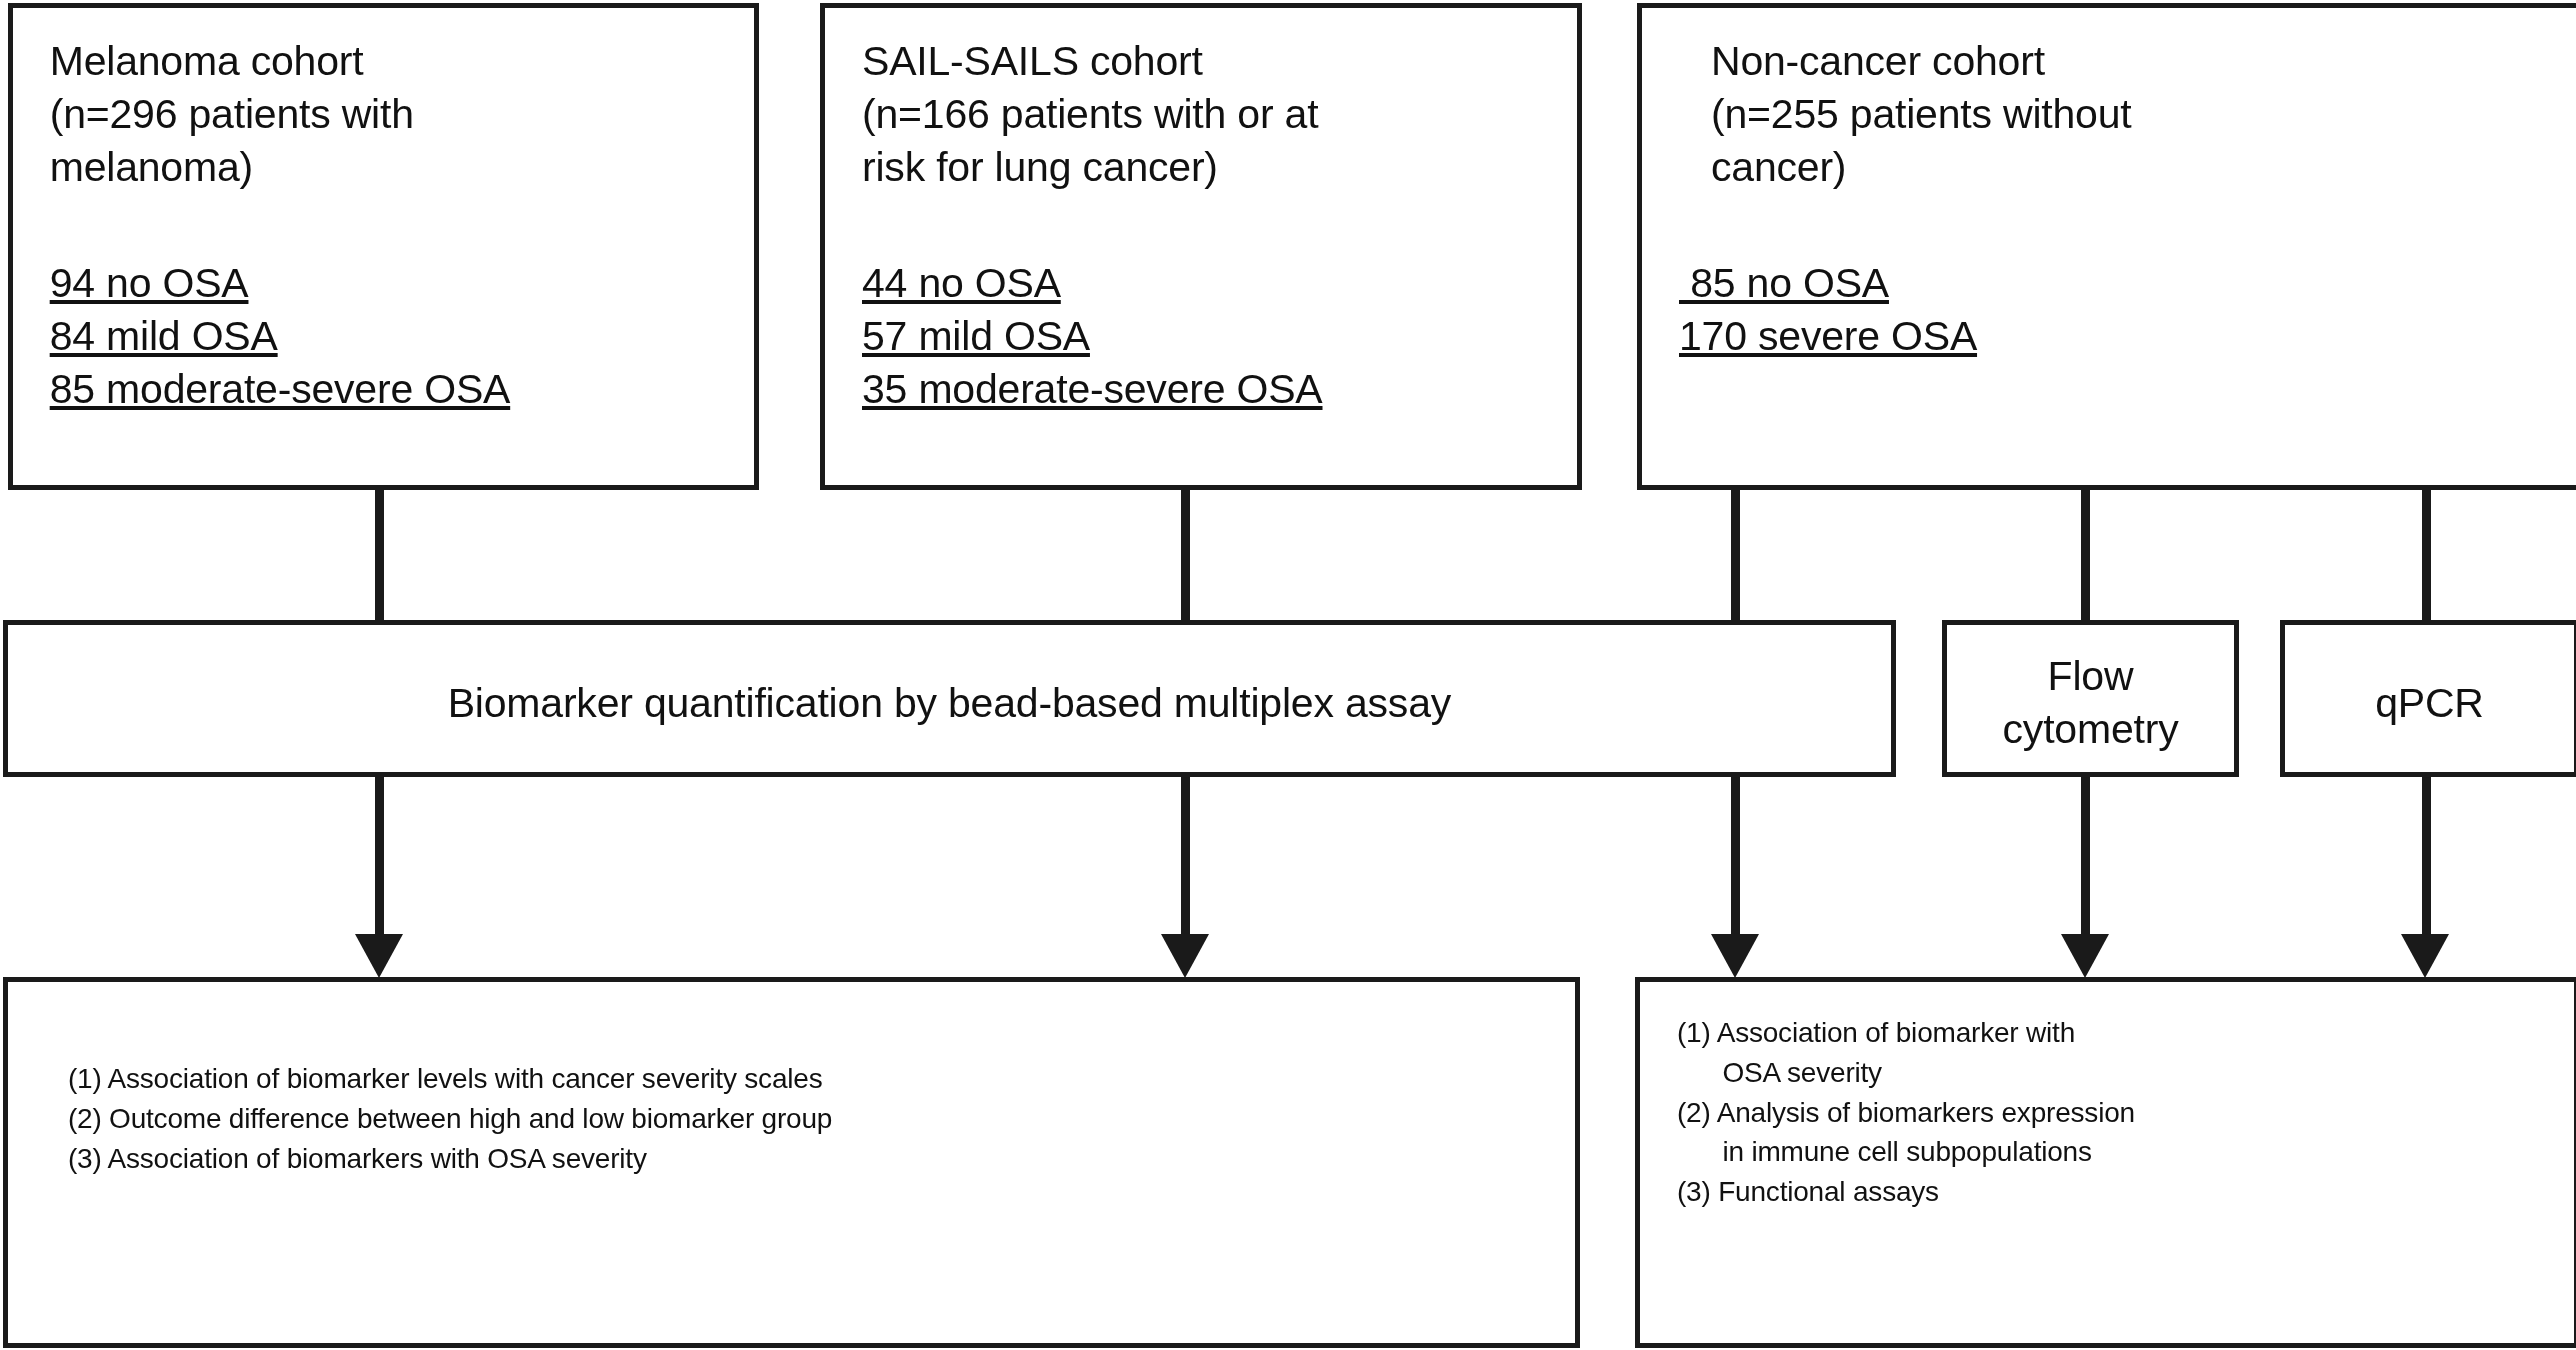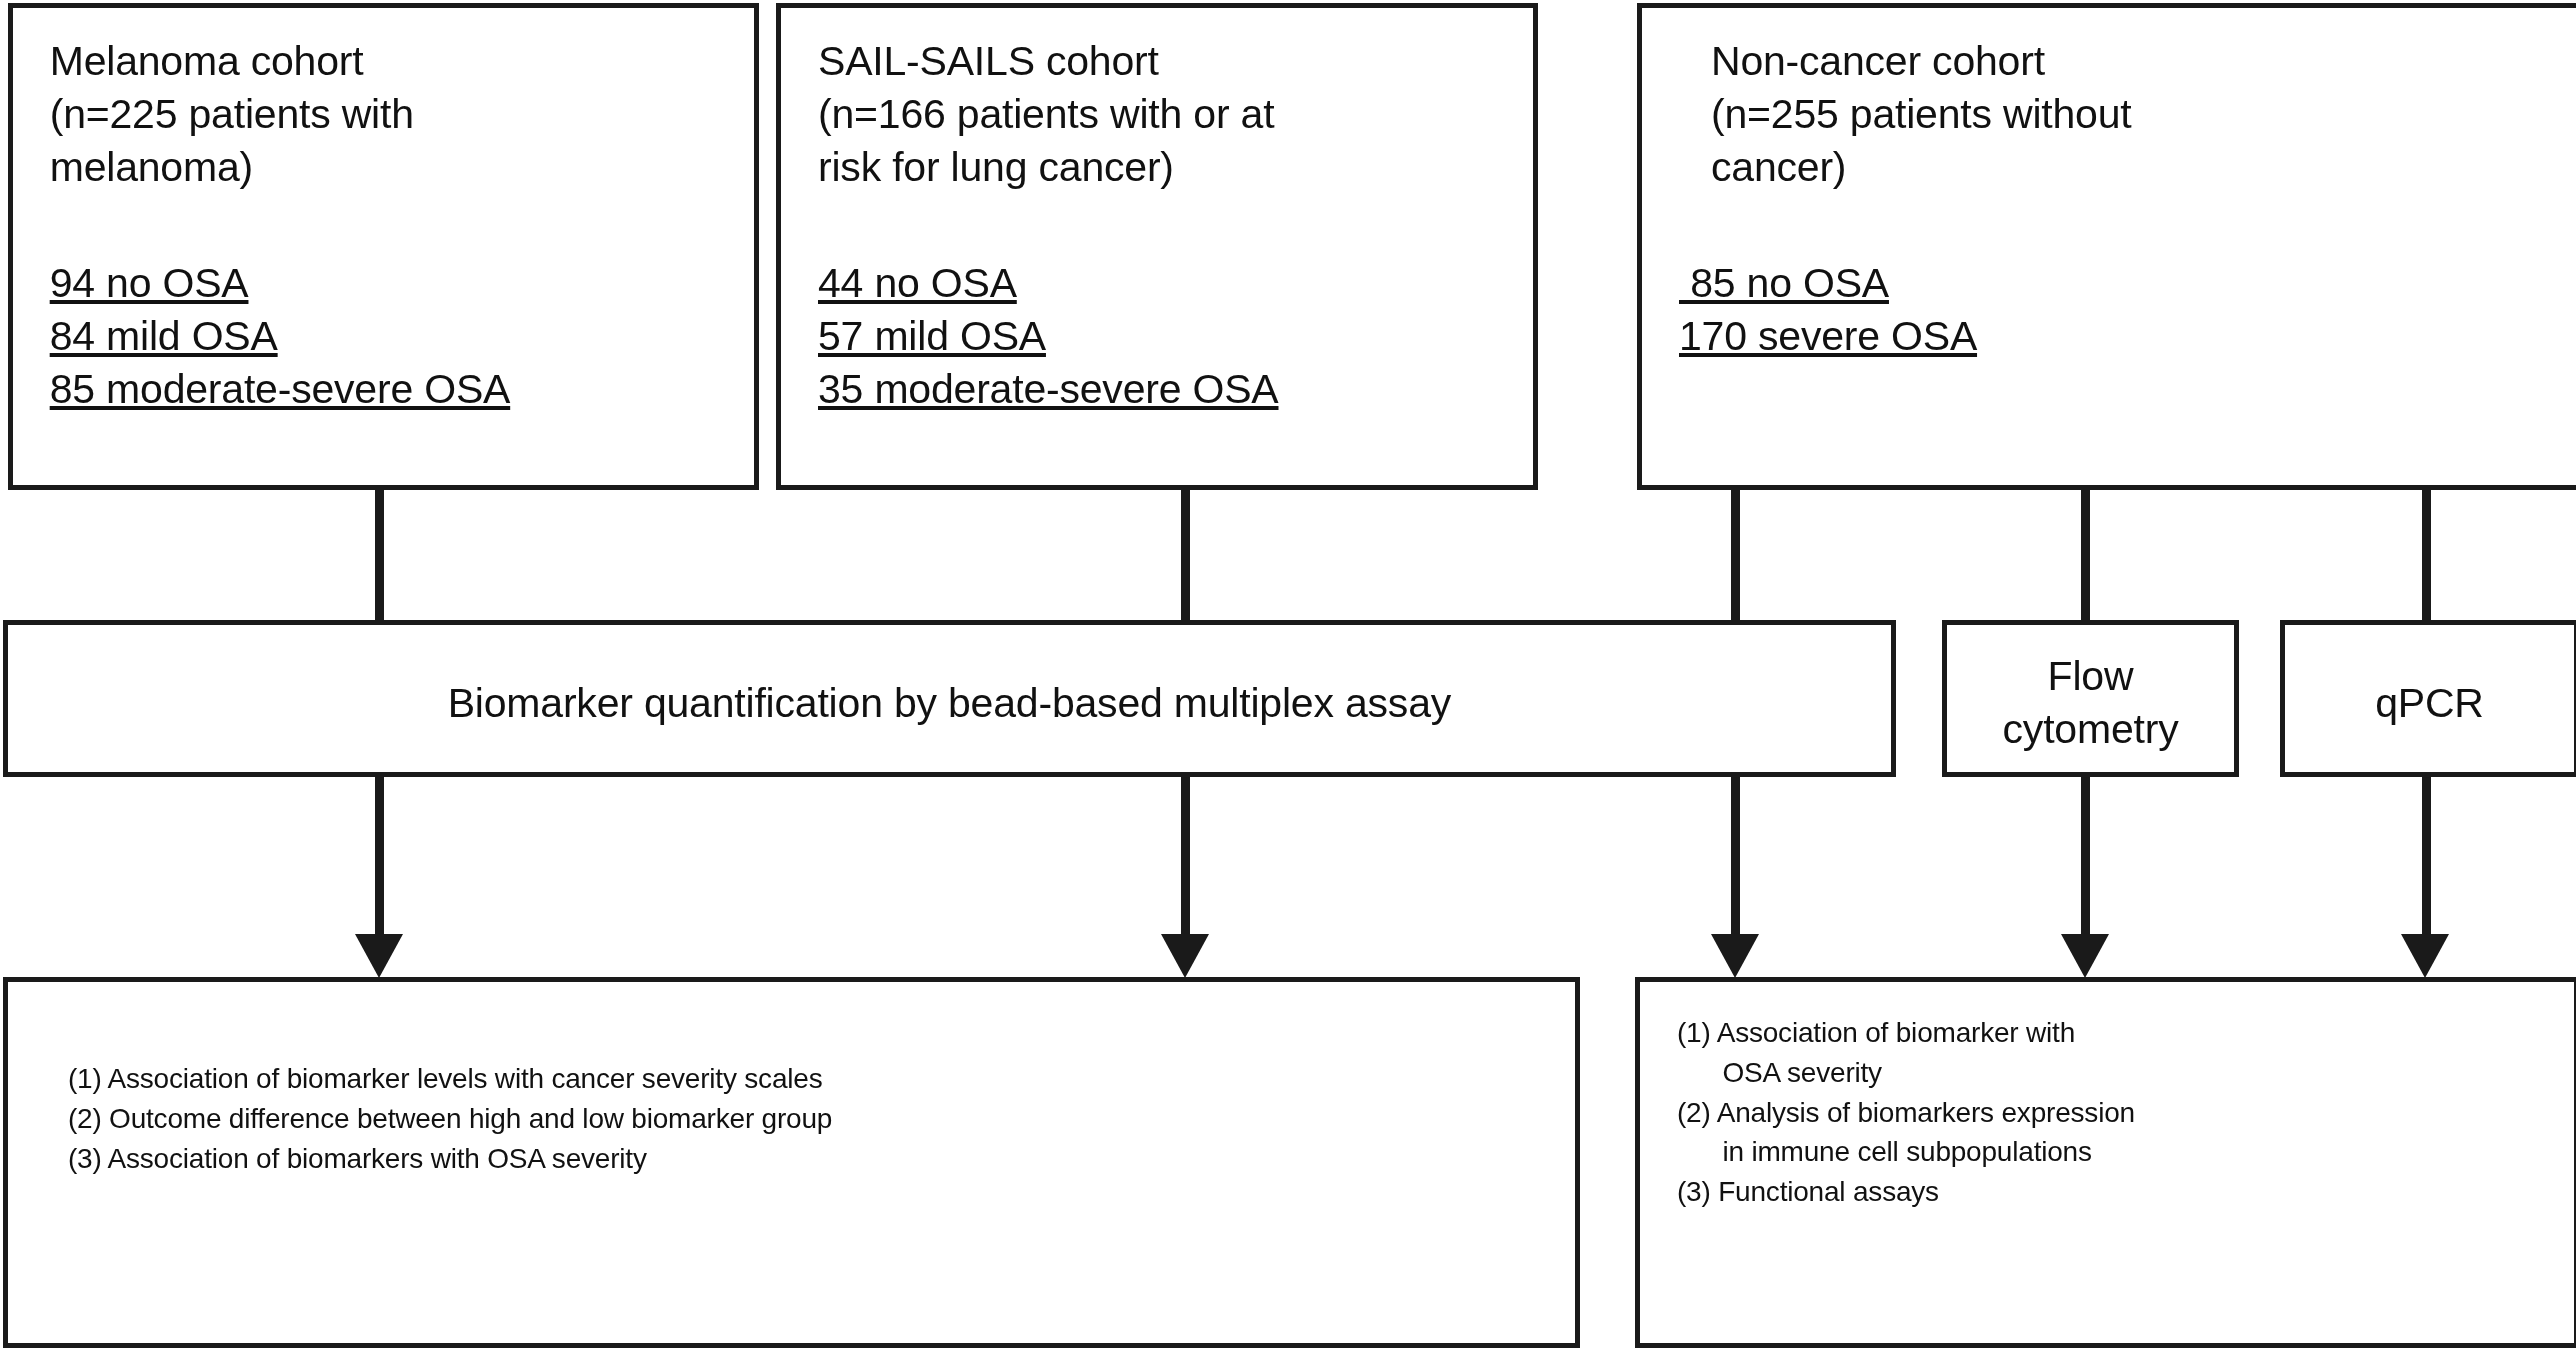--- a/index.html
+++ b/index.html
@@ -65,28 +65,28 @@
     border-top: 44px solid #1a1a1a;
   }
 </style>
 </head>
 <body>
 
 <div id="canvas">
 
   <div class="box" style="left:7.7px; top:2.9px; width:751px; height:487px;">
     <div class="box-text cohort-title" style="left:37px; top:27px;">Melanoma cohort
-(n=225 patients with
+(n=296 patients with
 melanoma)</div>
     <div class="box-text cohort-list" style="left:37px; top:249px;">94 no OSA
 84 mild OSA
 85 moderate-severe OSA</div>
   </div>
 
-  <div class="box" style="left:776px; top:2.9px; width:762px; height:487px;">
+  <div class="box" style="left:820px; top:2.9px; width:762px; height:487px;">
     <div class="box-text cohort-title" style="left:37px; top:27px;">SAIL-SAILS cohort
 (n=166 patients with or at
 risk for lung cancer)</div>
     <div class="box-text cohort-list" style="left:37px; top:249px;">44 no OSA
 57 mild OSA
 35 moderate-severe OSA</div>
   </div>
 
   <div class="box" style="left:1637px; top:2.9px; width:945px; height:487px;">
     <div class="box-text cohort-title" style="left:37px; top:27px;margin-left:32px;">Non-cancer cohort

